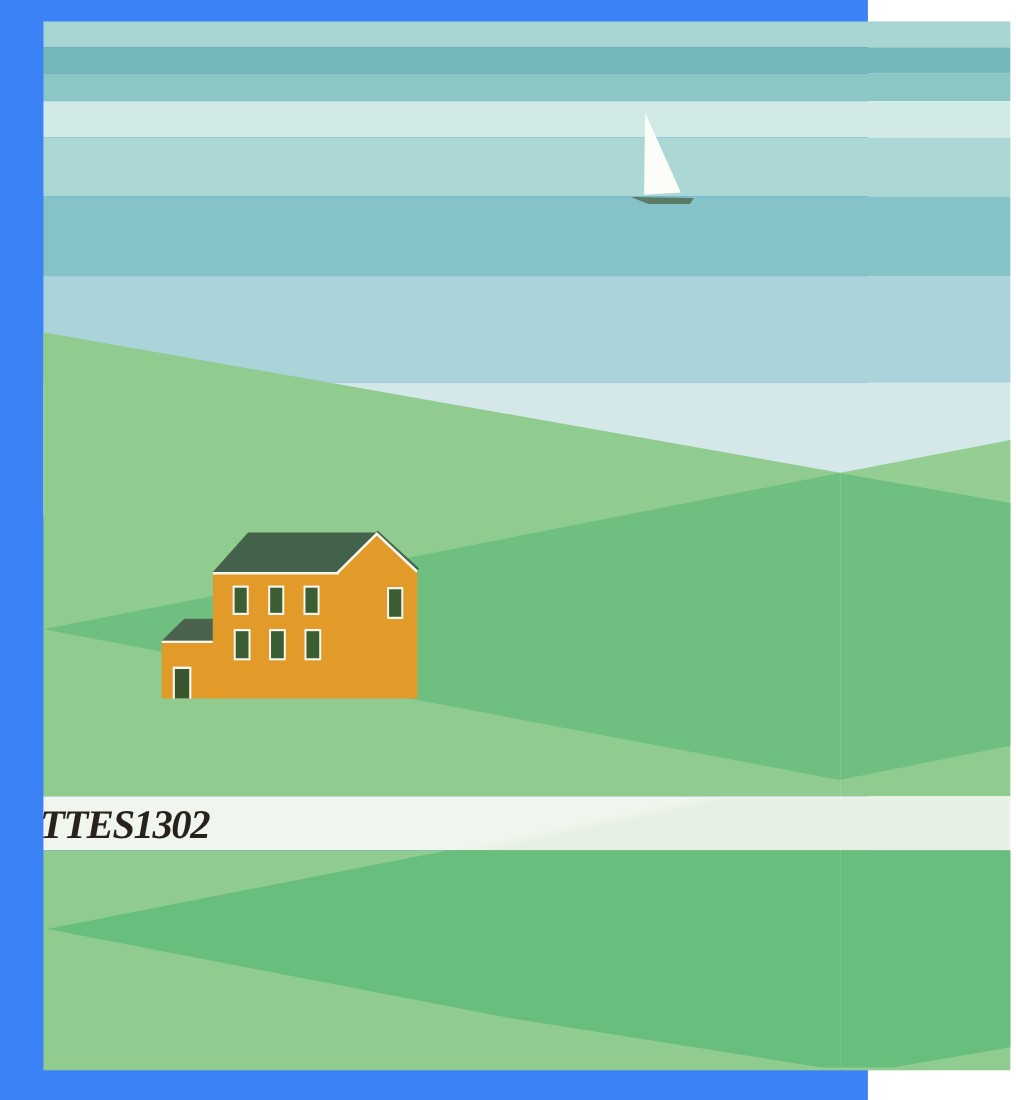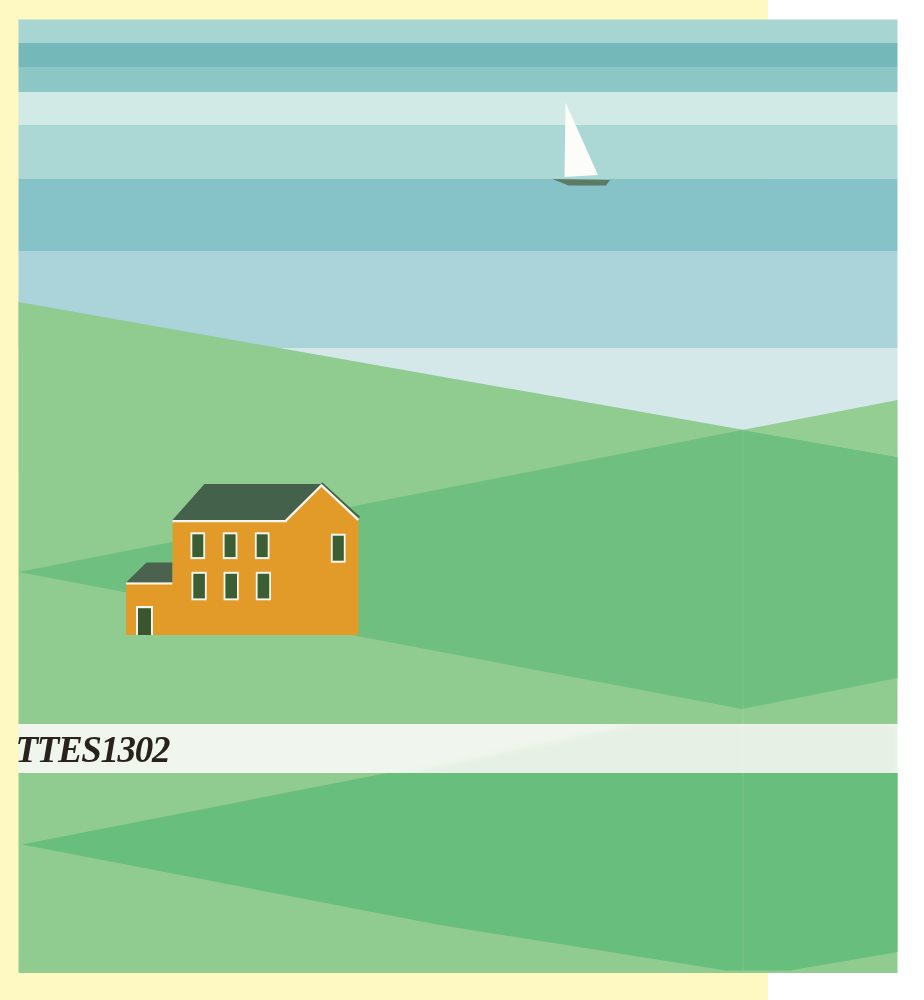--- a/index.html
+++ b/index.html
@@ -1,16 +1,16 @@
 <!DOCTYPE html>
 <html><head>
 <meta charset="utf-8">
 <style>
   html,body{margin:0;padding:0;background:#ffffff;}
-  .wrap{width:768px;height:1000px;position:relative;background:#fef9c3;}
+  .wrap{width:768px;height:1000px;position:relative;background:#3b82f6;padding-left:21px;}
   svg{display:block;}
   .label{font-family:"Liberation Serif", serif;font-weight:bold;font-style:italic;}
 </style>
 </head>
 <body>
 <div class="wrap">
 <svg width="924" height="1000" viewBox="0 0 924 1000">
 
   <rect x="18.5" y="19.5" width="879" height="23.5" fill="#a6d5d2"></rect>
 

